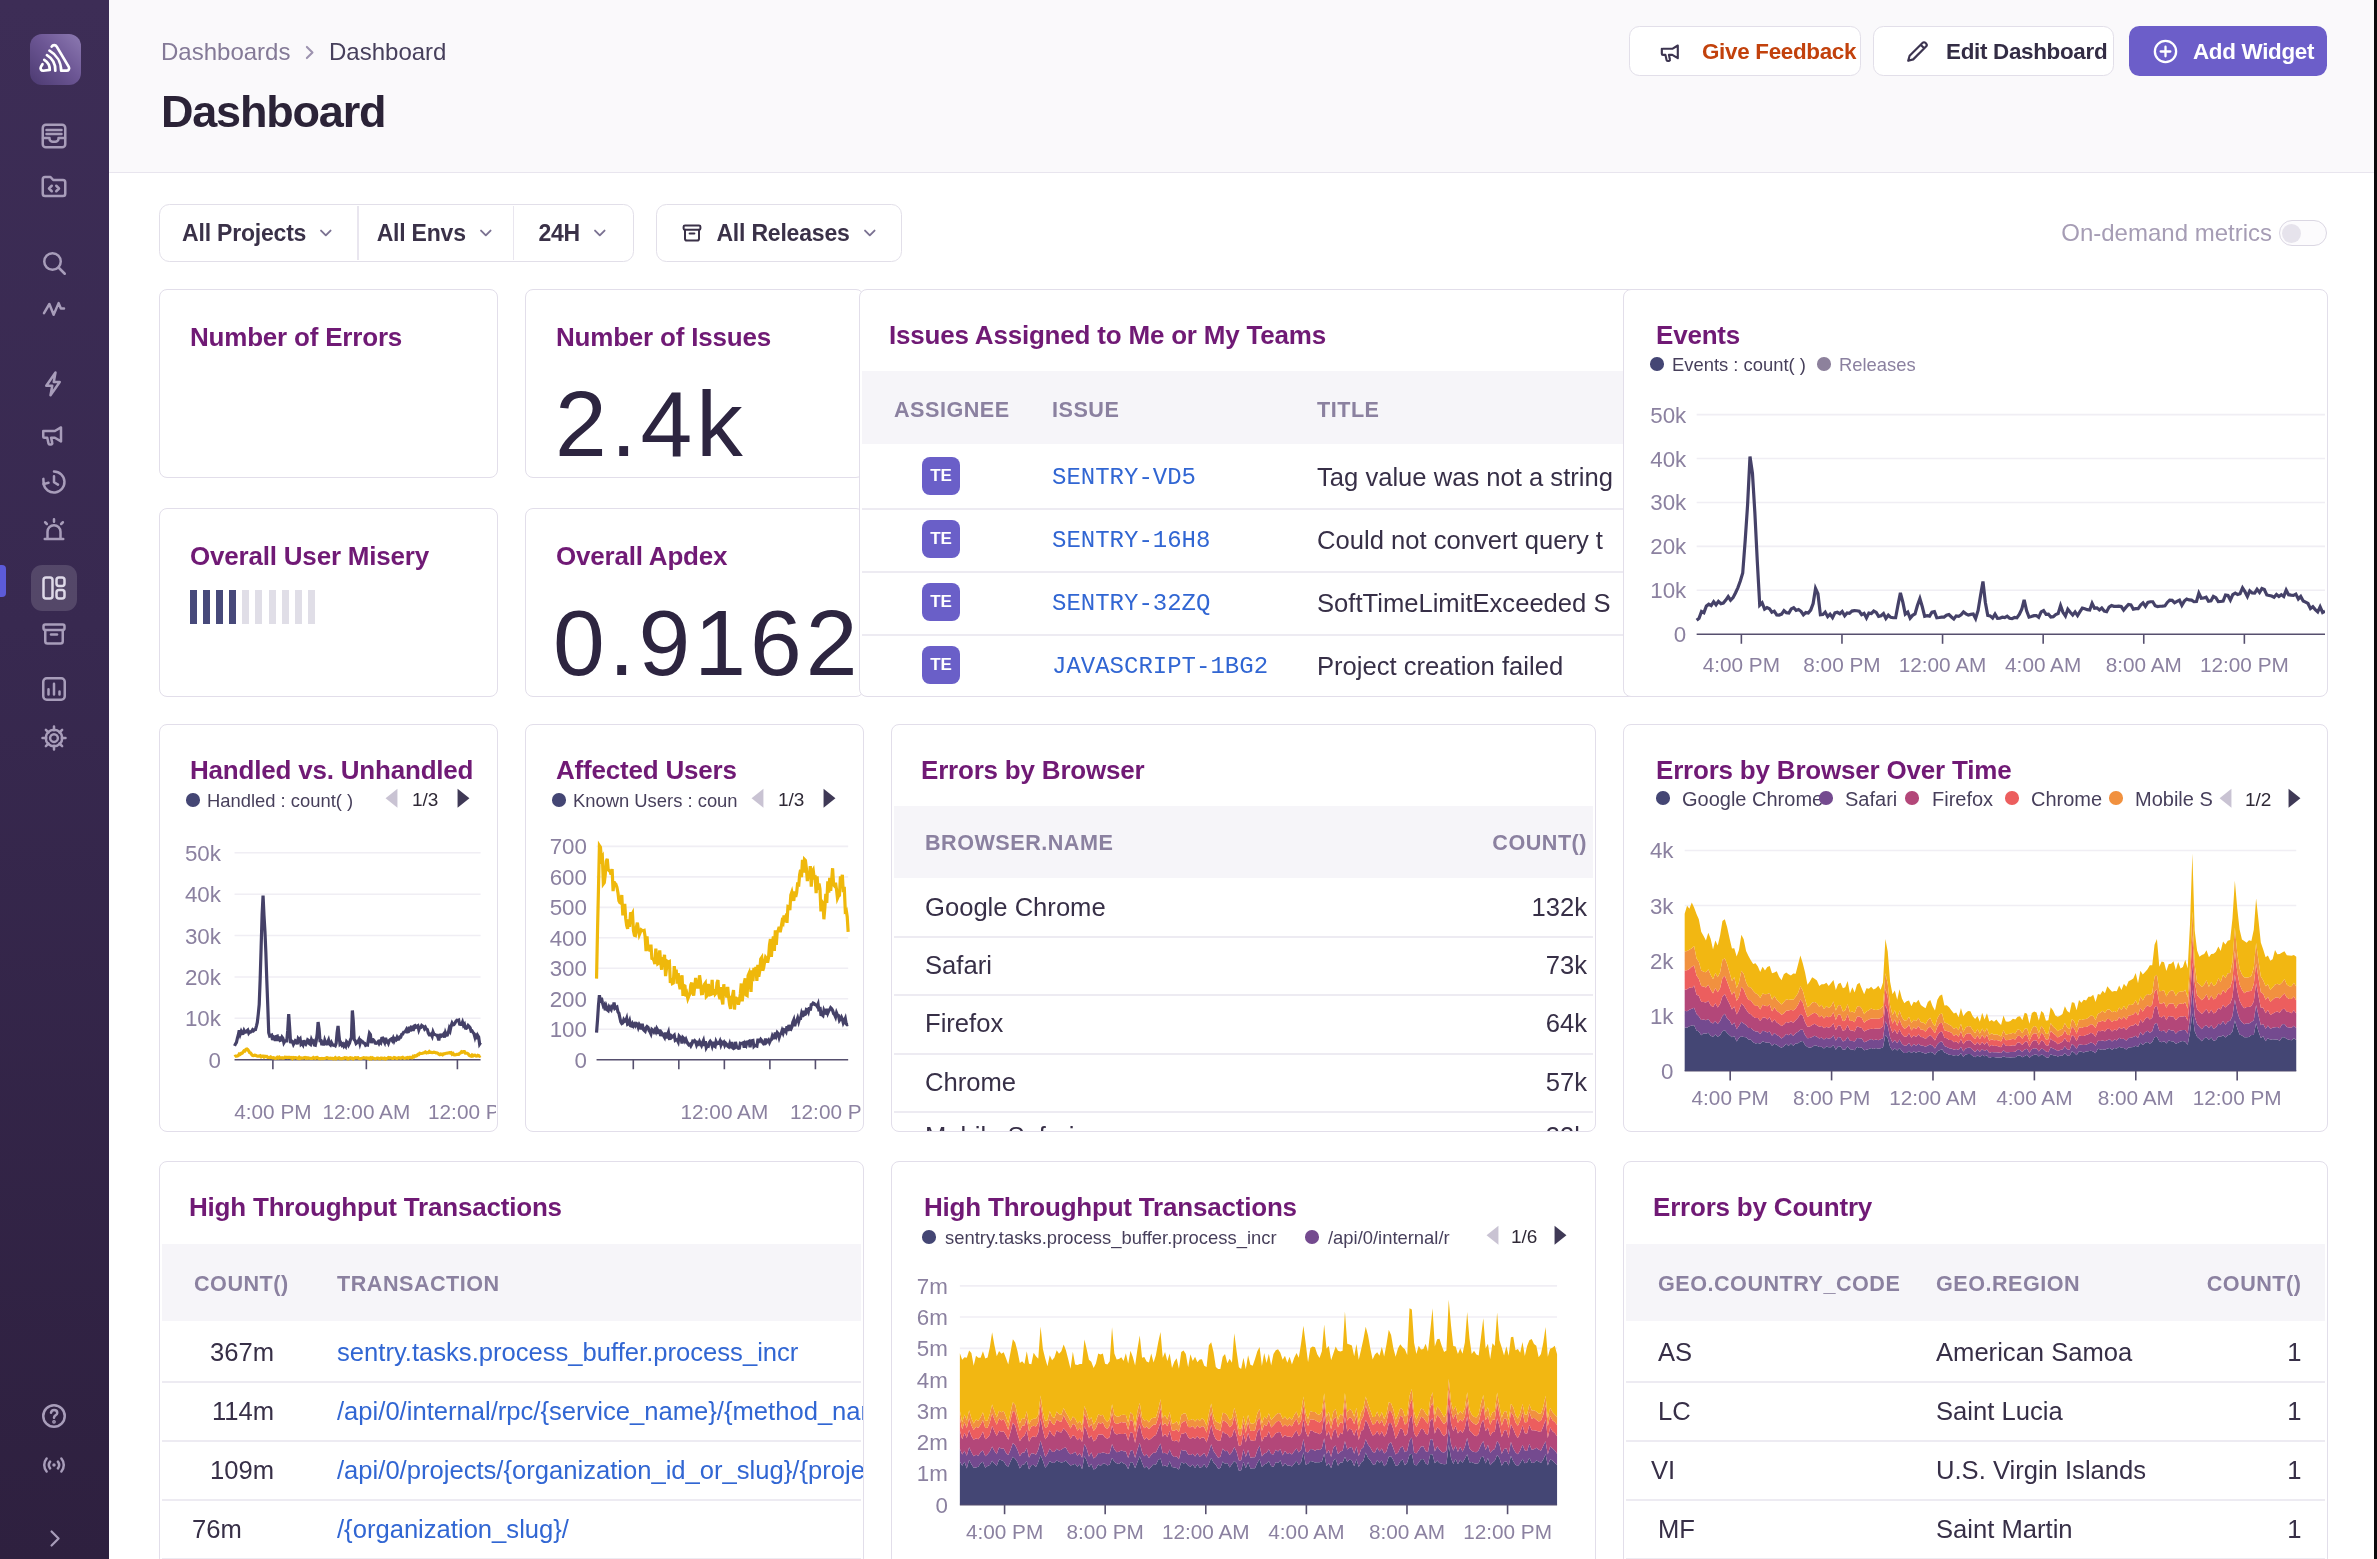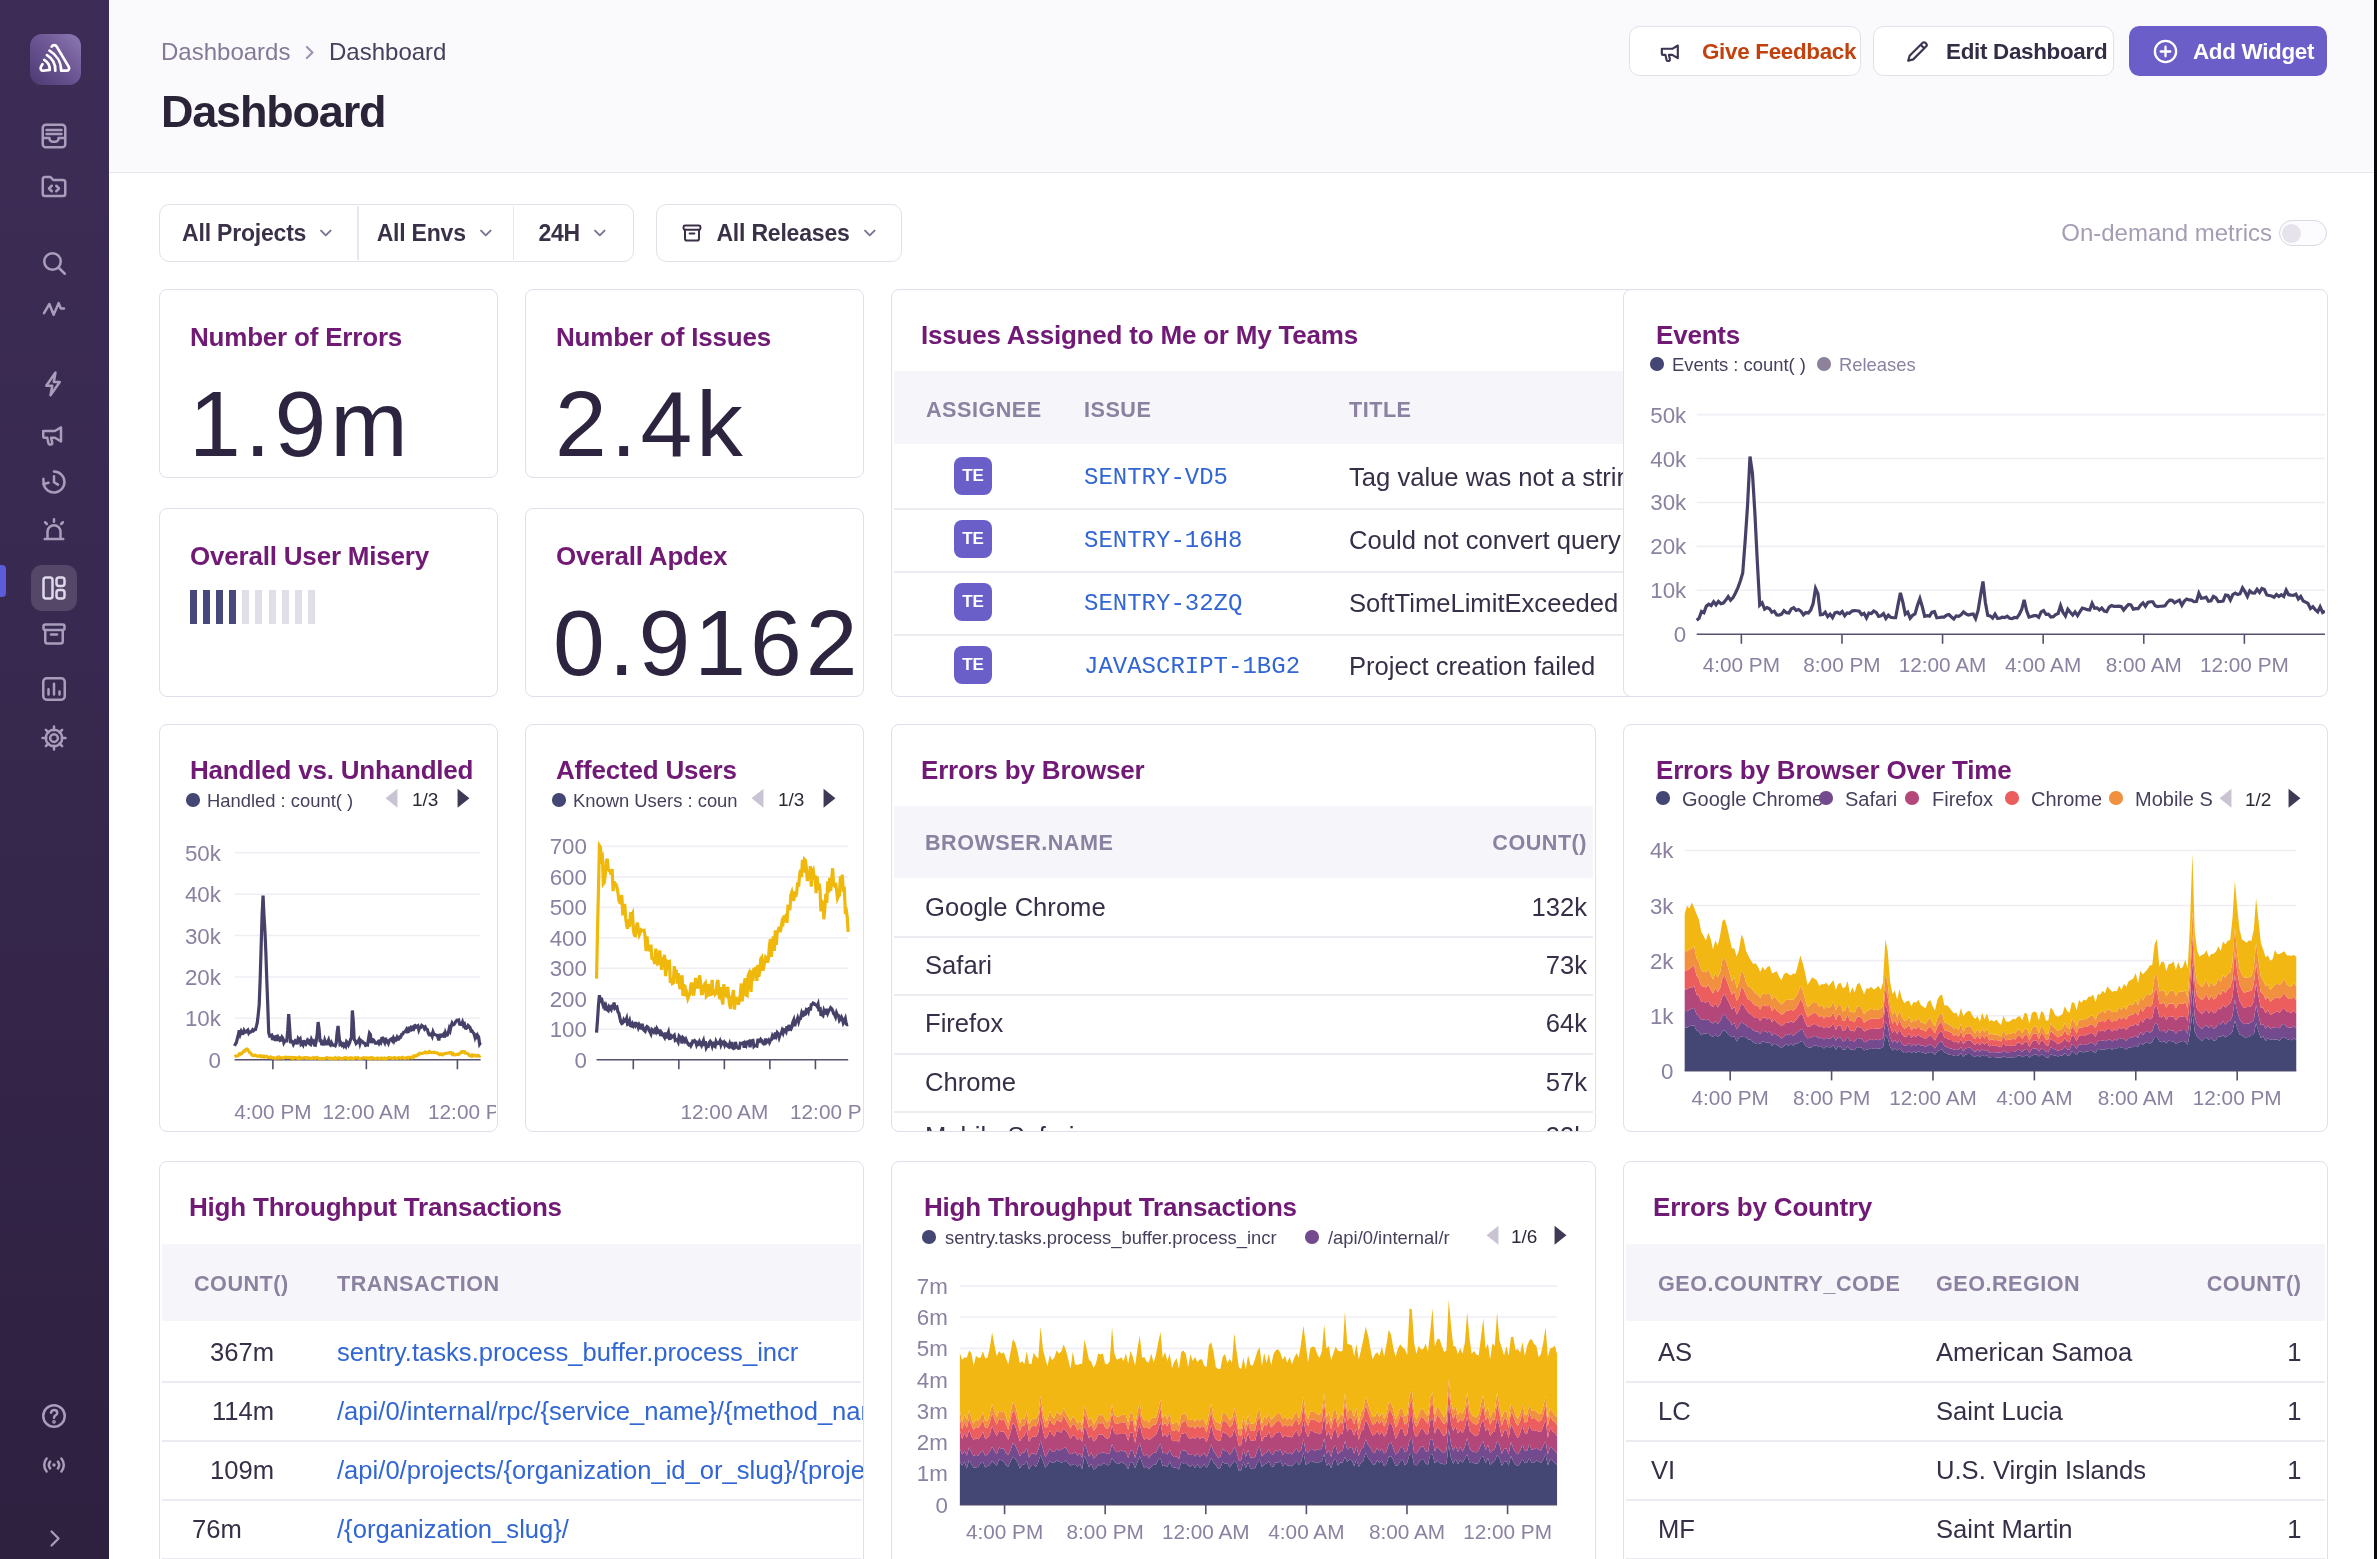--- a/index.html
+++ b/index.html
@@ -129,21 +129,20 @@
       <path d="M5 8.8v9c0 1 .8 1.8 1.8 1.8h10.4c1 0 1.8-.8 1.8-1.8v-9"></path>
       <path d="M9.6 12.4h4.8"></path>
     </svg>All Releases<svg width="17.6" height="17.6" viewBox="0 0 24 24" fill="none" stroke="#7b7292" stroke-width="2.6" stroke-linecap="round" stroke-linejoin="round" style="margin-left:11.2px">
       <path d="m5.5 9 6.5 6.5L18.5 9"></path>
     </svg></div>
 <div class="abs" style="left:2032px;top:219px;width:240px;font-size:24px;color:#a69db5;text-align:right">On-demand metrics</div>
 <div class="abs" style="left:2279px;top:220px;width:48px;height:25.6px;border:1.6px solid #dbd7e3;border-radius:13.6px;background:#fcfbfd"></div>
 <div class="abs" style="left:2282px;top:224px;width:19px;height:19px;border-radius:50%;background:#e6e3ec"></div>
 <div class="card" style="left:159px;top:289px;width:339px;height:189px">
     <div class="ctitle" style="left:30px;top:32px">Number of Errors</div>
-    <div class="big" style="left:29px;top:88px">1.9m</div>
   </div>
 <div class="card" style="left:525px;top:289px;width:339px;height:189px">
     <div class="ctitle" style="left:30px;top:32px">Number of Issues</div>
     <div class="big" style="left:29px;top:88px">2.4k</div>
   </div>
 <div class="card" style="left:159px;top:508px;width:339px;height:189px">
     <div class="ctitle" style="left:30px;top:32px">Overall User Misery</div>
     <div style="position:absolute;left:30px;top:81px;width:7.2px;height:34px;background:#47497a"></div>
     <div style="position:absolute;left:43px;top:81px;width:7.2px;height:34px;background:#47497a"></div>
     <div style="position:absolute;left:56px;top:81px;width:7.2px;height:34px;background:#47497a"></div>
@@ -152,21 +151,21 @@
     <div style="position:absolute;left:95px;top:81px;width:7.2px;height:34px;background:#e0dee7"></div>
     <div style="position:absolute;left:109px;top:81px;width:7.2px;height:34px;background:#e0dee7"></div>
     <div style="position:absolute;left:122px;top:81px;width:7.2px;height:34px;background:#e0dee7"></div>
     <div style="position:absolute;left:135px;top:81px;width:7.2px;height:34px;background:#e0dee7"></div>
     <div style="position:absolute;left:148px;top:81px;width:7.2px;height:34px;background:#e0dee7"></div>
   </div>
 <div class="card" style="left:525px;top:508px;width:339px;height:189px">
     <div class="ctitle" style="left:30px;top:32px">Overall Apdex</div>
     <div class="big" style="left:27px;top:88px">0.9162</div>
   </div>
-<div class="card" style="left:891px;top:289px;width:845px;height:408px">
+<div class="card" style="left:859px;top:289px;width:845px;height:408px">
     <div class="ctitle" style="left:29px;top:30px">Issues Assigned to Me or My Teams</div>
     <div class="thead" style="top:81px;height:73px"></div>
     <div class="thl" style="left:34px;top:107px">ASSIGNEE</div>
     <div class="thl" style="left:192px;top:107px">ISSUE</div>
     <div class="thl" style="left:457px;top:107px">TITLE</div>
     <div style="position:absolute;left:62px;top:167px;width:38px;height:38px;border-radius:8px;background:#6a5fc8;color:#fff;font-size:17px;font-weight:bold;display:flex;align-items:center;justify-content:center">TE</div>
     <div class="cell mono link" style="left:192px;top:174px">SENTRY-VD5</div>
     <div class="cell" style="left:457px;top:173px">Tag value was not a string</div>
     <div class="div" style="top:218px"></div>
     <div style="position:absolute;left:62px;top:230px;width:38px;height:38px;border-radius:8px;background:#6a5fc8;color:#fff;font-size:17px;font-weight:bold;display:flex;align-items:center;justify-content:center">TE</div>

